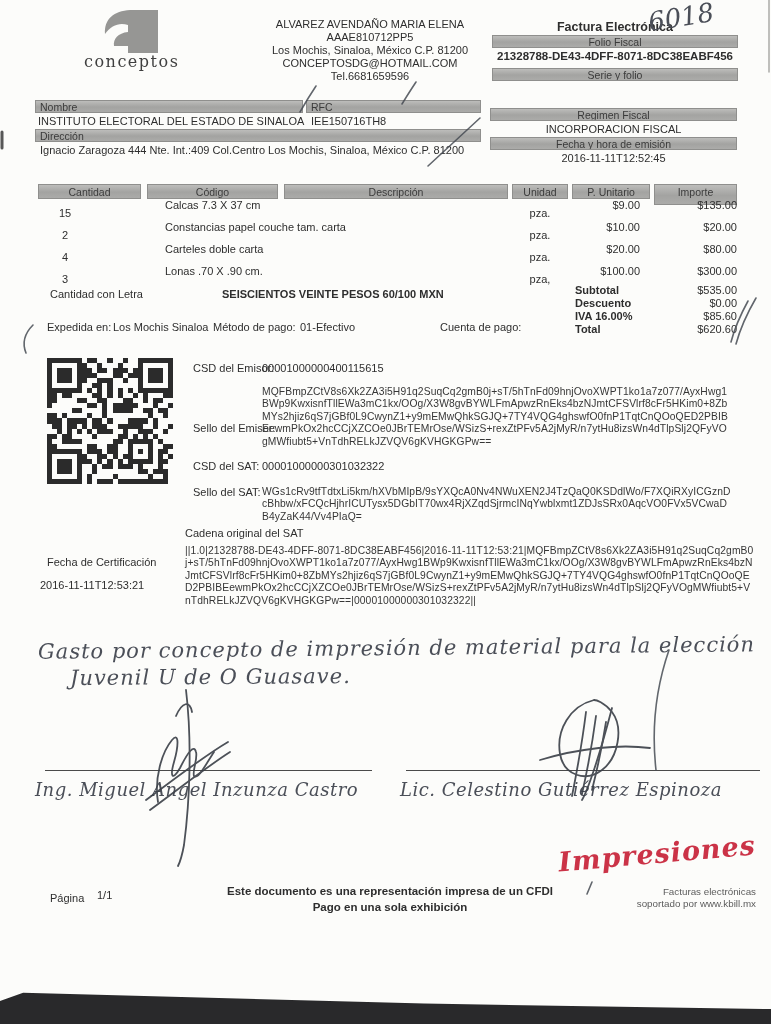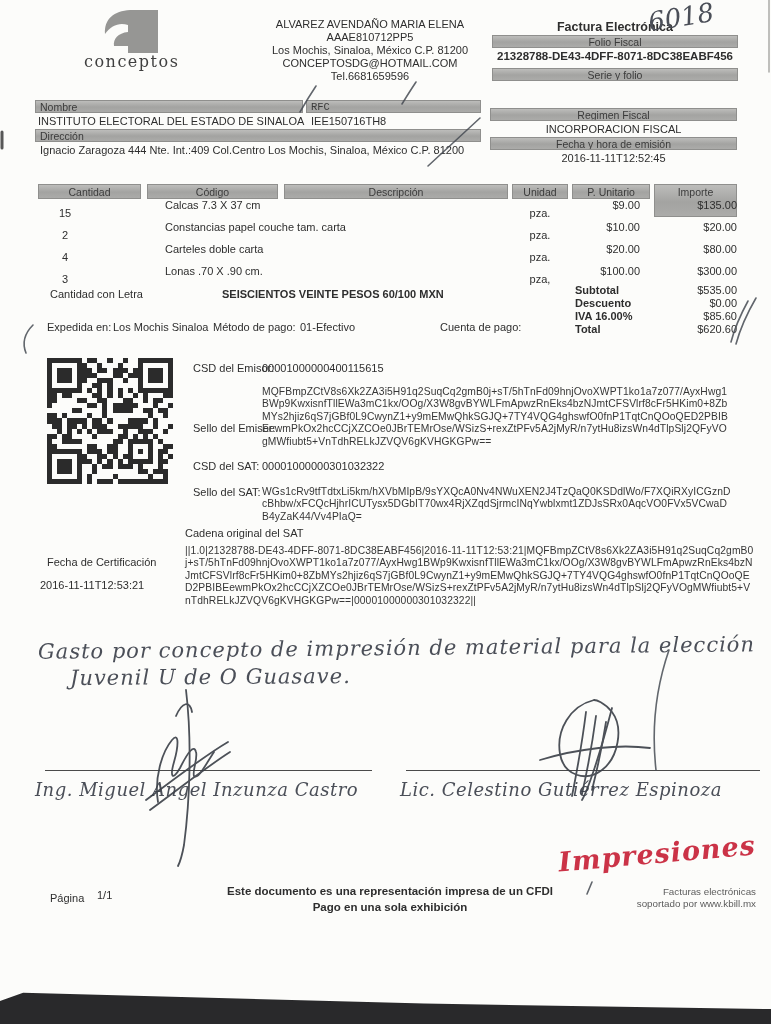--- a/index.html
+++ b/index.html
@@ -48,39 +48,39 @@
     <div class="txt">Tel.6681659596</div>
   </div>
 
   <div class="abs center b" style="left:492px;top:12px;width:246px;font-size:12.5px;">Factura Electrónica</div>
   <div class="abs bar center" style="left:492px;top:27px;width:246px;">Folio Fiscal</div>
   <div class="abs center b" style="left:488px;top:42px;width:254px;font-size:11.5px;">21328788-DE43-4DFF-8071-8DC38EABF456</div>
   <div class="abs bar center" style="left:492px;top:60px;width:246px;">Serie y folio</div>
   <div class="abs hand" style="left:648px;top:2px;font-size:26px;transform:rotate(-9deg);">6018</div>
 
   <div class="abs bar left" style="left:35px;top:100px;width:268px;">Nombre</div>
-  <div class="abs bar left" style="left:306px;top:100px;width:175px;font-family:Liberation Mono, monospace;">RFC</div>
+  <div class="abs bar left" style="left:306px;top:100px;width:175px;">RFC</div>
   <div class="abs bar center" style="left:490px;top:100px;width:247px;">Regimen Fiscal</div>
 
   <div class="abs txt" style="left:38px;top:115px;">INSTITUTO ELECTORAL DEL ESTADO DE SINALOA</div>
   <div class="abs txt" style="left:311px;top:115px;">IEE150716TH8</div>
   <div class="abs bar left" style="left:35px;top:129px;width:446px;">Dirección</div>
 
   <div class="abs txt center" style="left:490px;top:115px;width:247px;">INCORPORACION FISCAL</div>
   <div class="abs bar center" style="left:490px;top:129px;width:247px;">Fecha y hora de emisión</div>
 
   <div class="abs txt" style="left:40px;top:144px;">Ignacio Zaragoza  444 Nte. Int.:409 Col.Centro Los Mochis, Sinaloa, México C.P. 81200</div>
   <div class="abs txt center" style="left:490px;top:144px;width:247px;">2016-11-11T12:52:45</div>
 
   <div class="abs bar center" style="left:38px;top:176px;width:103px;height:15px;line-height:14px;">Cantidad</div>
   <div class="abs bar center" style="left:147px;top:176px;width:131px;height:15px;line-height:14px;">Código</div>
   <div class="abs bar center" style="left:284px;top:176px;width:224px;height:15px;line-height:14px;">Descripción</div>
   <div class="abs bar center" style="left:512px;top:176px;width:56px;height:15px;line-height:14px;">Unidad</div>
   <div class="abs bar center" style="left:572px;top:176px;width:78px;height:15px;line-height:14px;">P. Unitario</div>
-  <div class="abs bar center" style="left:654px;top:176px;width:83px;height:33px;line-height:14px;">Importe</div>
+  <div class="abs bar center" style="left:654px;top:176px;width:83px;height:21px;line-height:14px;">Importe</div>
 
   <div class="abs txt center" style="left:45px;top:199px;width:40px;">15</div>
   <div class="abs txt" style="left:165px;top:199px;">Calcas 7.3 X 37 cm</div>
   <div class="abs txt center" style="left:512px;top:199px;width:56px;">pza.</div>
   <div class="abs txt right" style="left:560px;top:199px;width:80px;">$9.00</div>
   <div class="abs txt right" style="left:650px;top:199px;width:87px;">$135.00</div>
 
   <div class="abs txt center" style="left:45px;top:221px;width:40px;">2</div>
   <div class="abs txt" style="left:165px;top:221px;">Constancias papel couche tam. carta</div>
   <div class="abs txt center" style="left:512px;top:221px;width:56px;">pza.</div>

